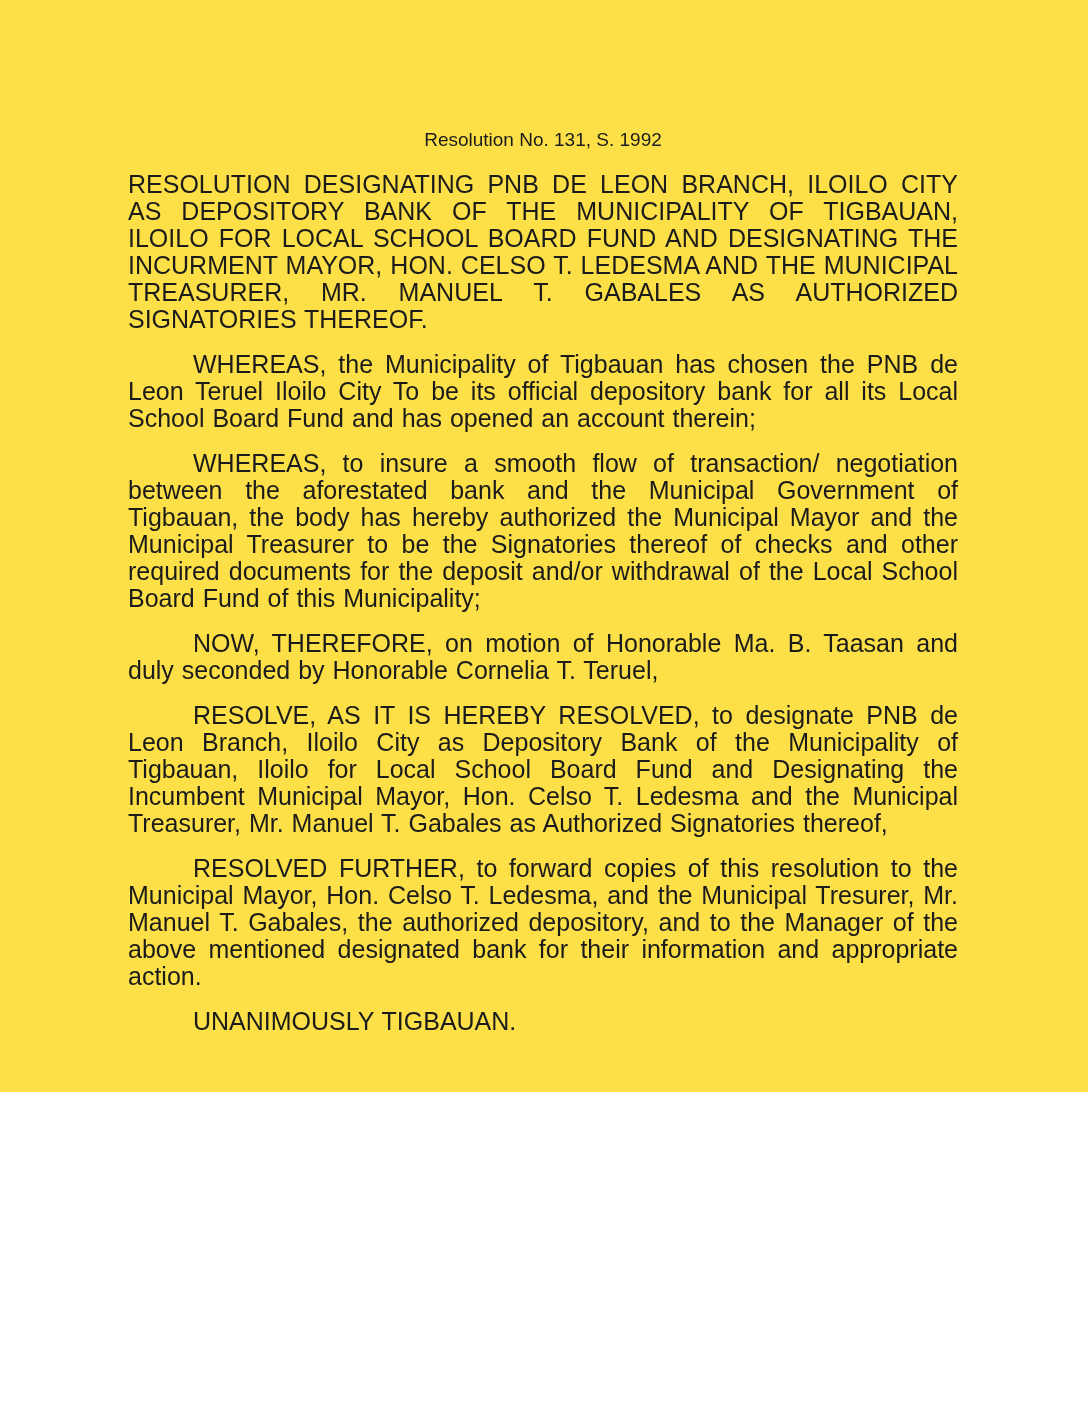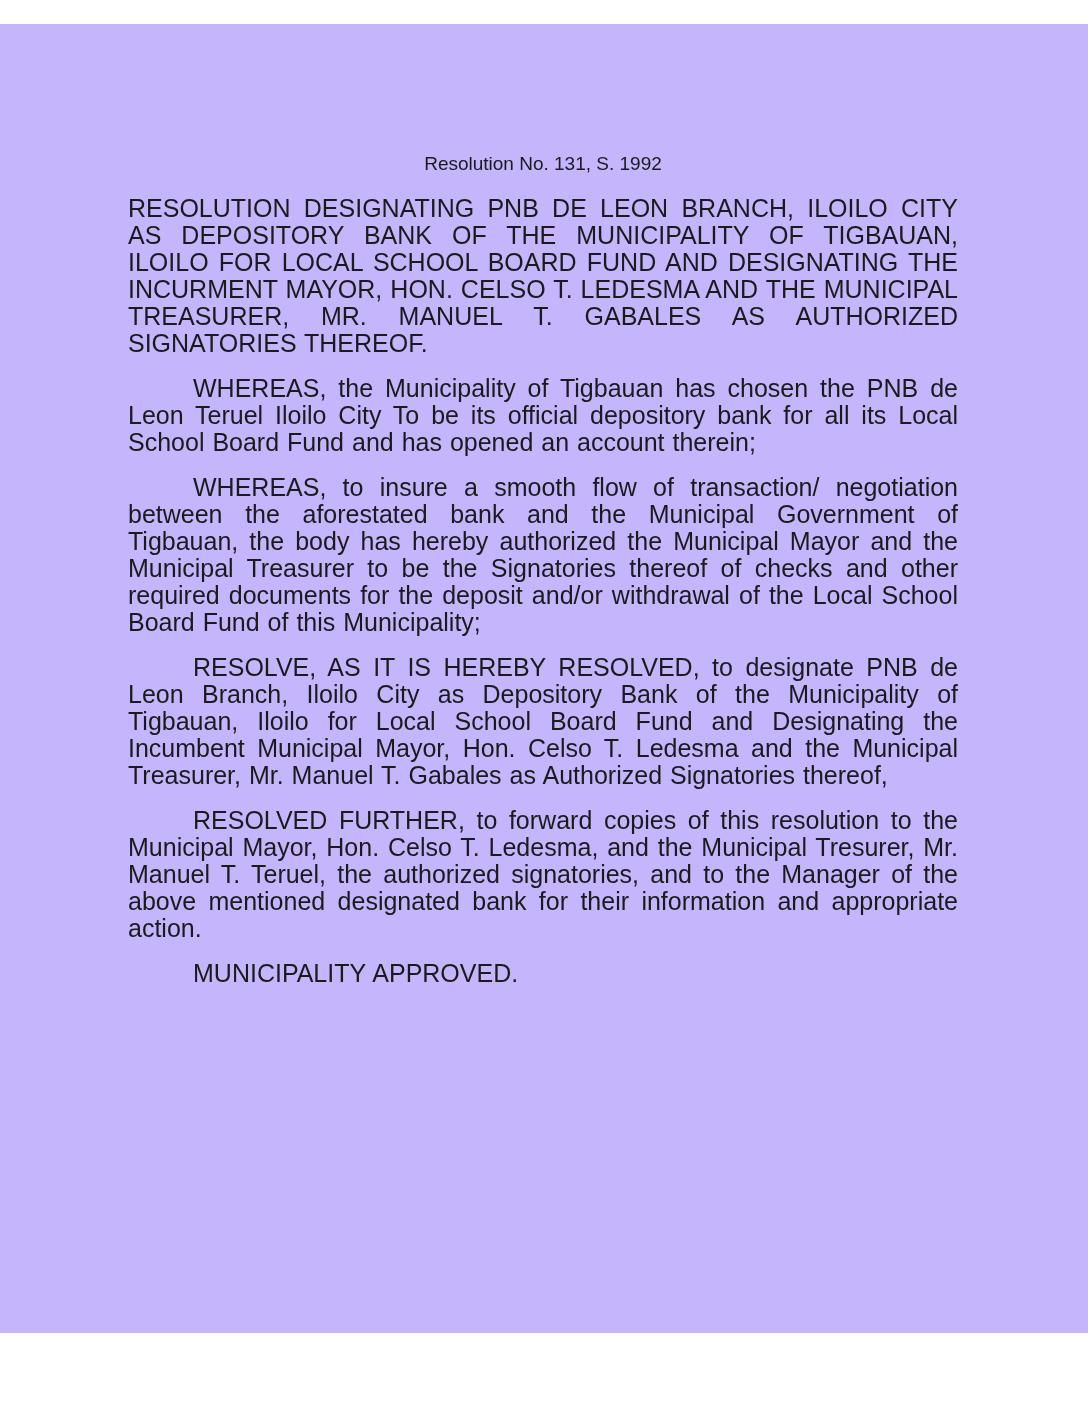--- a/index.html
+++ b/index.html
@@ -3,26 +3,25 @@
 <meta charset="utf-8">
 <style>
   html, body {
     margin: 0;
     padding: 0;
     background: #ffffff;
   }
   .page {
     position: relative;
     width: 1088px;
-    height: 1309px;
-    background: #c4b5fd;
+    height: 1092px;
+    background: #fde047;
     overflow: hidden;
     font-family: "Liberation Sans", sans-serif;
     color: #1b1b1b;
-    margin-top: 24px;
   }
   .content {
     padding: 126px 130px 0 128px;
   }
   .doc-title {
     font-size: 19px;
     line-height: 27px;
     text-align: center;
     margin: 0 0 18px 0;
     font-weight: normal;
@@ -44,20 +43,21 @@
 <div class="page">
   <div class="content">
     <h1 class="doc-title">Resolution No. 131, S. 1992</h1>
 
     <p class="body-para">RESOLUTION DESIGNATING PNB DE LEON BRANCH, ILOILO CITY AS DEPOSITORY BANK OF THE MUNICIPALITY OF TIGBAUAN, ILOILO FOR LOCAL SCHOOL BOARD FUND AND DESIGNATING THE INCURMENT MAYOR, HON. CELSO T. LEDESMA AND THE MUNICIPAL TREASURER, MR. MANUEL T. GABALES AS AUTHORIZED SIGNATORIES THEREOF.</p>
 
     <p class="body-para indented">WHEREAS, the Municipality of Tigbauan has chosen the PNB de Leon Teruel Iloilo City To be its official depository bank for all its Local School Board Fund and has opened an account therein;</p>
 
     <p class="body-para indented">WHEREAS, to insure a smooth flow of transaction/ negotiation between the aforestated bank and the Municipal Government of Tigbauan, the body has hereby authorized the Municipal Mayor and the Municipal Treasurer to be the Signatories thereof of checks and other required documents for the deposit and/or withdrawal of the Local School Board Fund of this Municipality;</p>
 
+    <p class="body-para indented">NOW, THEREFORE, on motion of Honorable Ma. B. Taasan and duly seconded by Honorable Cornelia T. Teruel,</p>
 
     <p class="body-para indented">RESOLVE, AS IT IS HEREBY RESOLVED, to designate PNB de Leon Branch, Iloilo City as Depository Bank of the Municipality of Tigbauan, Iloilo for Local School Board Fund and Designating the Incumbent Municipal Mayor, Hon. Celso T. Ledesma and the Municipal Treasurer, Mr. Manuel T. Gabales as Authorized Signatories thereof,</p>
 
-    <p class="body-para indented">RESOLVED FURTHER, to forward copies of this resolution to the Municipal Mayor, Hon. Celso T. Ledesma, and the Municipal Tresurer, Mr. Manuel T. Teruel, the authorized signatories, and to the Manager of the above mentioned designated bank for their information and appropriate action.</p>
+    <p class="body-para indented">RESOLVED FURTHER, to forward copies of this resolution to the Municipal Mayor, Hon. Celso T. Ledesma, and the Municipal Tresurer, Mr. Manuel T. Gabales, the authorized depository, and to the Manager of the above mentioned designated bank for their information and appropriate action.</p>
 
-    <p class="body-para indented">MUNICIPALITY APPROVED.</p>
+    <p class="body-para indented">UNANIMOUSLY TIGBAUAN.</p>
   </div>
 </div>
 
 </body></html>

